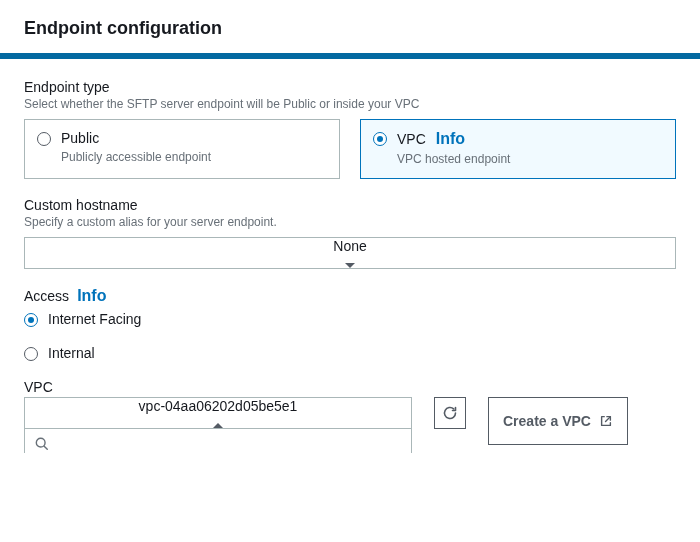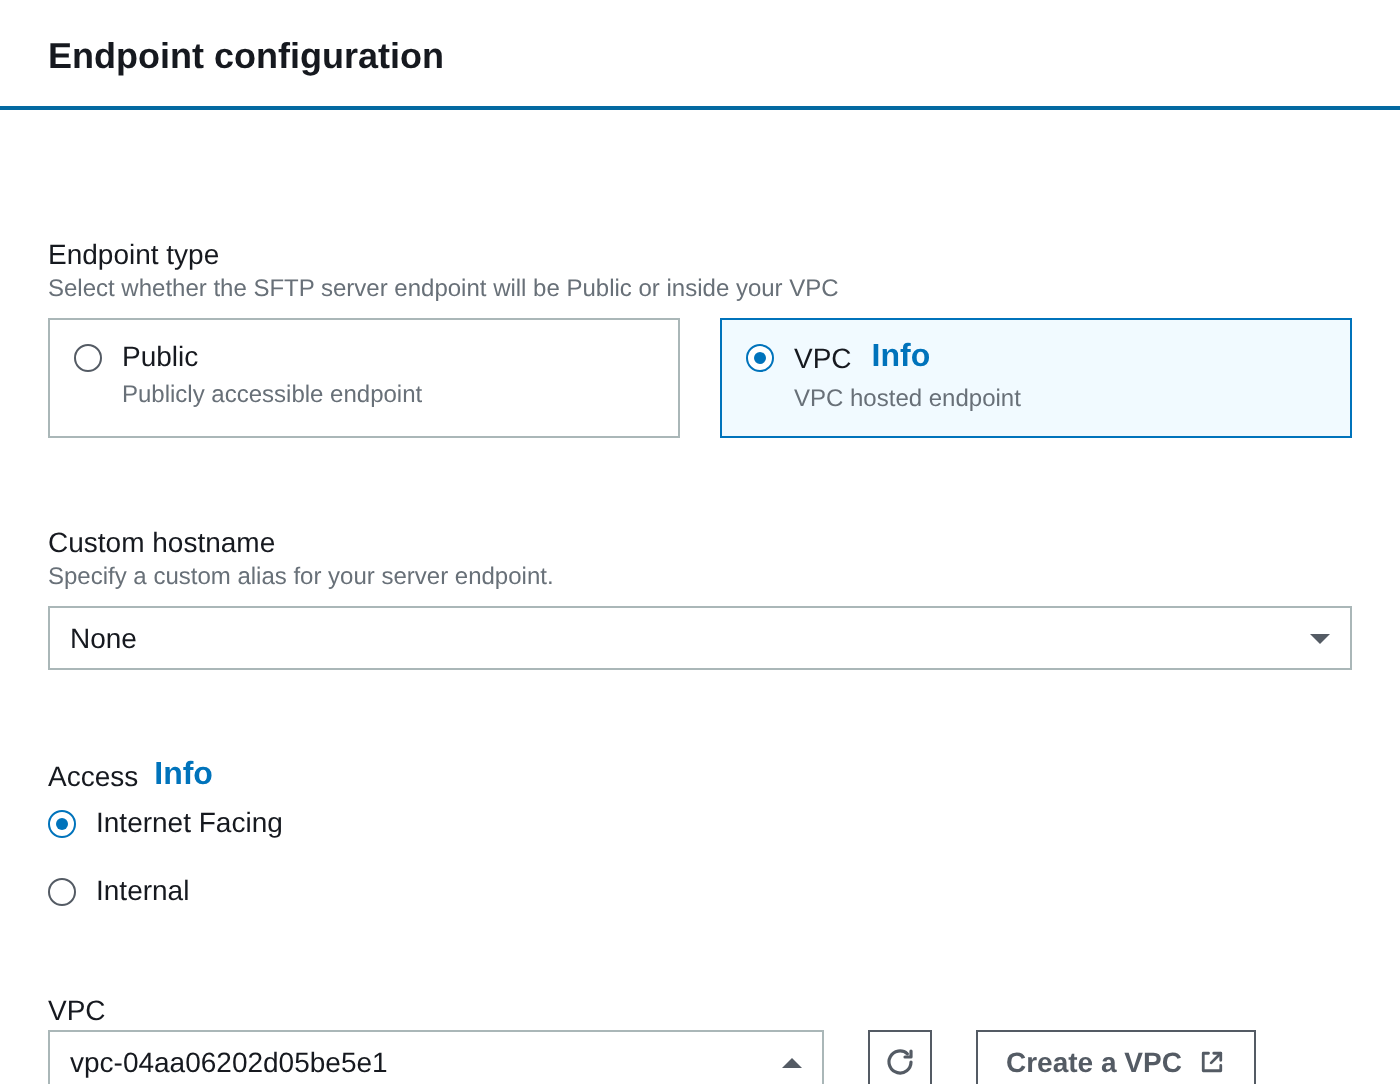--- a/index.html
+++ b/index.html
@@ -6,40 +6,39 @@
   html, body { margin: 0; padding: 0; }
   body {
     font-family: "Amazon Ember", "Helvetica Neue", Arial, sans-serif;
     font-size: 14px;
     color: #16191f;
     background: #ffffff;
     width: 700px;
   }
   .header {
     padding: 18px 24px 14px 24px;
-    border-bottom: 2px solid #0369a1;
+    border-bottom: 6px solid #0369a1;
   }
   .header h1 {
     margin: 0;
     font-size: 18px;
     font-weight: 700;
     color: #16191f;
   }
   .form {
     padding: 20px 24px 8px 24px;
   }
   .field-group { margin-bottom: 18px; }
   .field-label {
     font-size: 14px;
     color: #16191f;
     display: flex;
     align-items: center;
     gap: 8px;
     margin-bottom: 2px;
-    margin-top: 44px;
   }
   .field-desc {
     font-size: 12px;
     color: #687078;
     margin-bottom: 8px;
   }
   .info-link {
     color: #0073bb;
     font-size: 16px;
     font-weight: 700;
@@ -92,20 +91,21 @@
 
   .select {
     border: 1px solid #aab7b8;
     height: 32px;
     display: flex;
     align-items: center;
     justify-content: space-between;
     padding: 0 10px;
     cursor: pointer;
     background: #fff;
+    flex-direction: column;
   }
   .select .caret {
     width: 0; height: 0;
     border-left: 5px solid transparent;
     border-right: 5px solid transparent;
     border-top: 5px solid #545b64;
   }
   .select.open .caret {
     border-top: none;
     border-bottom: 5px solid #545b64;
@@ -133,21 +133,21 @@
     width: 32px; height: 32px;
     border: 1px solid #545b64;
     background: #fff;
     display: flex;
     align-items: center;
     justify-content: center;
     cursor: pointer;
   }
   .icon-btn svg { width: 16px; height: 16px; stroke: #545b64; fill: none; }
   .text-btn {
-    height: 32px;
+    height: 48px;
     border: 1px solid #545b64;
     background: #fff;
     padding: 0 14px;
     display: flex;
     align-items: center;
     gap: 8px;
     font-size: 14px;
     color: #545b64;
     font-weight: 700;
     cursor: pointer;

